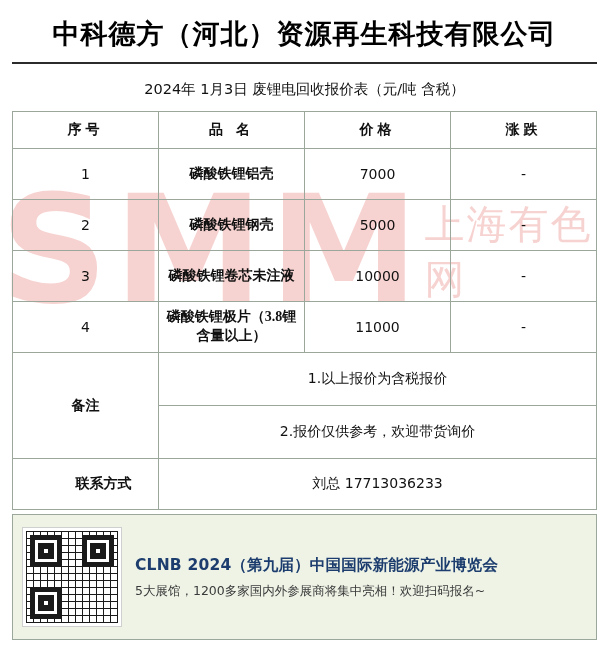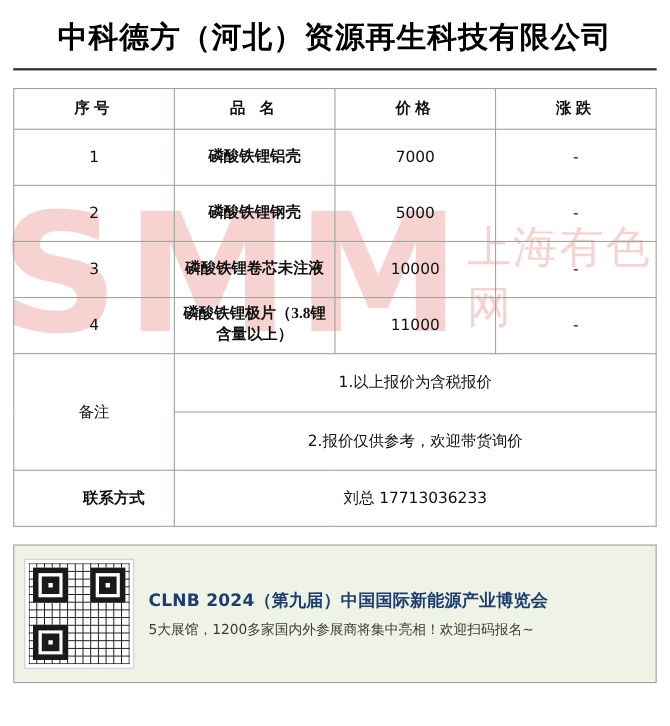--- a/index.html
+++ b/index.html
@@ -108,39 +108,40 @@
     line-height: 1.35;
     padding: 2px 6px;
     font-family: Liberation Serif, serif;
   }
   td.price-col { width: 140px; }
   td.chg { width: auto; }
 
   td.note-label, td.contact-label {
     font-size: 14px;
     text-align: center;
+    font-weight: bold;
   }
   td.note-body {
     text-align: left;
     padding: 9px 24px;
     font-size: 13.5px;
     height: 34px;
   }
   td.contact-label { font-weight: bold; padding-left: 37px; }
   td.contact-body {
     text-align: left;
     padding: 8px 12px;
     font-size: 14px;
     height: 34px;
     margin-left: 44px;
   }
 
   
   .ad {
-    margin-top: 16px;
+    margin-top: 4px;
     border: 1px solid #9aa79a;
     background: #eef3e6;
     display: flex;
     align-items: center;
     padding: 12px 10px;
     box-sizing: border-box;
     height: 126px;
   }
   .qr {
     width: 92px;
@@ -204,20 +205,21 @@
 
   <div class="watermark">
     <div class="wm-big">SMM</div>
     <div class="wm-small">上海有色网</div>
   </div>
 
   <div class="content">
 
     <div class="title">中科德方（河北）资源再生科技有限公司</div>
     <div class="title-rule"></div>
+    <div class="subtitle">2024年 1月3日 废锂电回收报价表（元/吨  含税）</div>
 
     <table class="price">
       <thead>
         <tr>
           <th>序号</th>
           <th>品  名</th>
           <th>价格</th>
           <th>涨跌</th>
         </tr>
       </thead>

